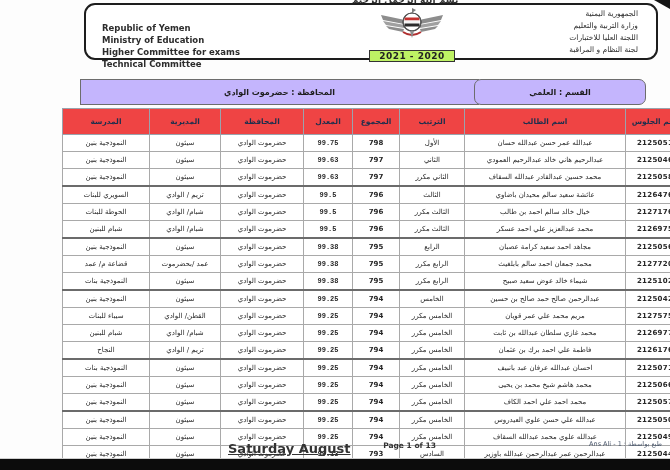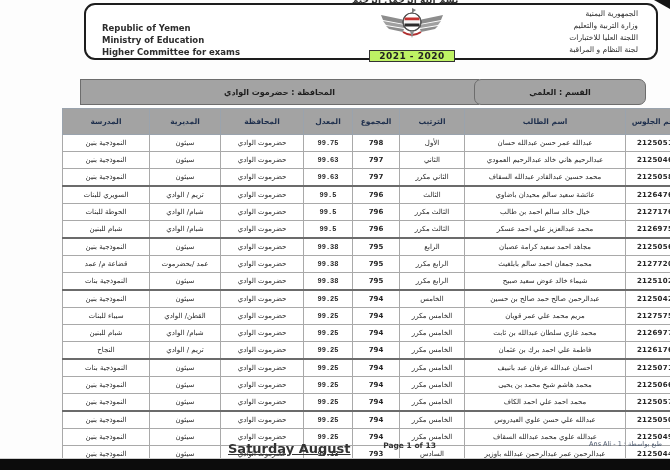--- a/index.html
+++ b/index.html
@@ -27,31 +27,31 @@
     display:inline-block;margin-top:-2px;border:1.2px solid #333;background:#bef264;
     font-size:9px;font-weight:bold;padding:0 9px;letter-spacing:.5px;direction:ltr;
   }
   
   .page-title{
     position:absolute;left:240px;top:62px;width:130px;text-align:center;
     font-size:9px;font-weight:bold;color:#c22121;direction:rtl;margin-top:32px;
   }
   
   .info-box{
-    position:absolute;top:79px;height:24px;border:1.5px solid #6d6d6d;background:#a3a3a3;
+    position:absolute;top:79px;height:24px;border:1.5px solid #6d6d6d;background:#c4b5fd;
     display:flex;align-items:center;justify-content:center;
     font-size:8px;font-weight:bold;direction:rtl;color:#1e1e1e;
   }
   .info-gov{left:80px;width:397px;}
   .info-sec{left:474px;width:170px;border-radius:7px;}
   
   .tbl-wrap{position:absolute;left:62px;top:108px;width:606px;}
   table.results{border-collapse:collapse;width:606px;direction:rtl;border:1.5px solid #4a4a4a;table-layout:fixed;}
   table.results th{
-    background:#a3a3a3;color:#1e2f4d;font-size:7.5px;font-weight:bold;
+    background:#ef4444;color:#1e2f4d;font-size:7.5px;font-weight:bold;
     border:1px solid #9aa3ad;height:25px;padding:0 2px;
   }
   table.results td{
     border:1px solid #a9a9a9;font-size:7px;height:14px;padding:1px 2px;
     text-align:center;color:#262626;background:#fff;white-space:nowrap;overflow:hidden;
   }
   tr.heavy td{border-bottom:2px solid #6b6b6b;}
   td.col-seat{font-weight:bold;direction:ltr;letter-spacing:.3px;}
   td.col-name{text-align:right;padding-right:4px;white-space:normal;line-height:9px;}
   td.col-rank{color:#2e8296;}
@@ -69,20 +69,21 @@
 <div class="basmala-wrap">
   <div class="basmala">بسم الله الرحمن الرحيم</div>
 </div>
 <div class="corner-wedge"></div>
 
 <div class="header-box">
   <div class="hdr-en">
     <div>Republic of Yemen</div>
     <div>Ministry of Education</div>
     <div>Higher Committee for exams</div>
+    <div>Technical Committee</div>
   </div>
   <div class="hdr-center">
     <svg width="68" height="33" viewBox="0 0 68 33">
 
       <path d="M3,8 L27,13 L26,17 L5,13 Z" fill="#8d8d8d"></path>
       <path d="M5,14 L27,18 L26,21 L8,18 Z" fill="#a0a0a0"></path>
       <path d="M8,19 L26,22 L25,25 L11,22 Z" fill="#8d8d8d"></path>
       <path d="M65,8 L41,13 L42,17 L63,13 Z" fill="#8d8d8d"></path>
       <path d="M63,14 L41,18 L42,21 L60,18 Z" fill="#a0a0a0"></path>
       <path d="M60,19 L42,22 L43,25 L57,22 Z" fill="#8d8d8d"></path>

